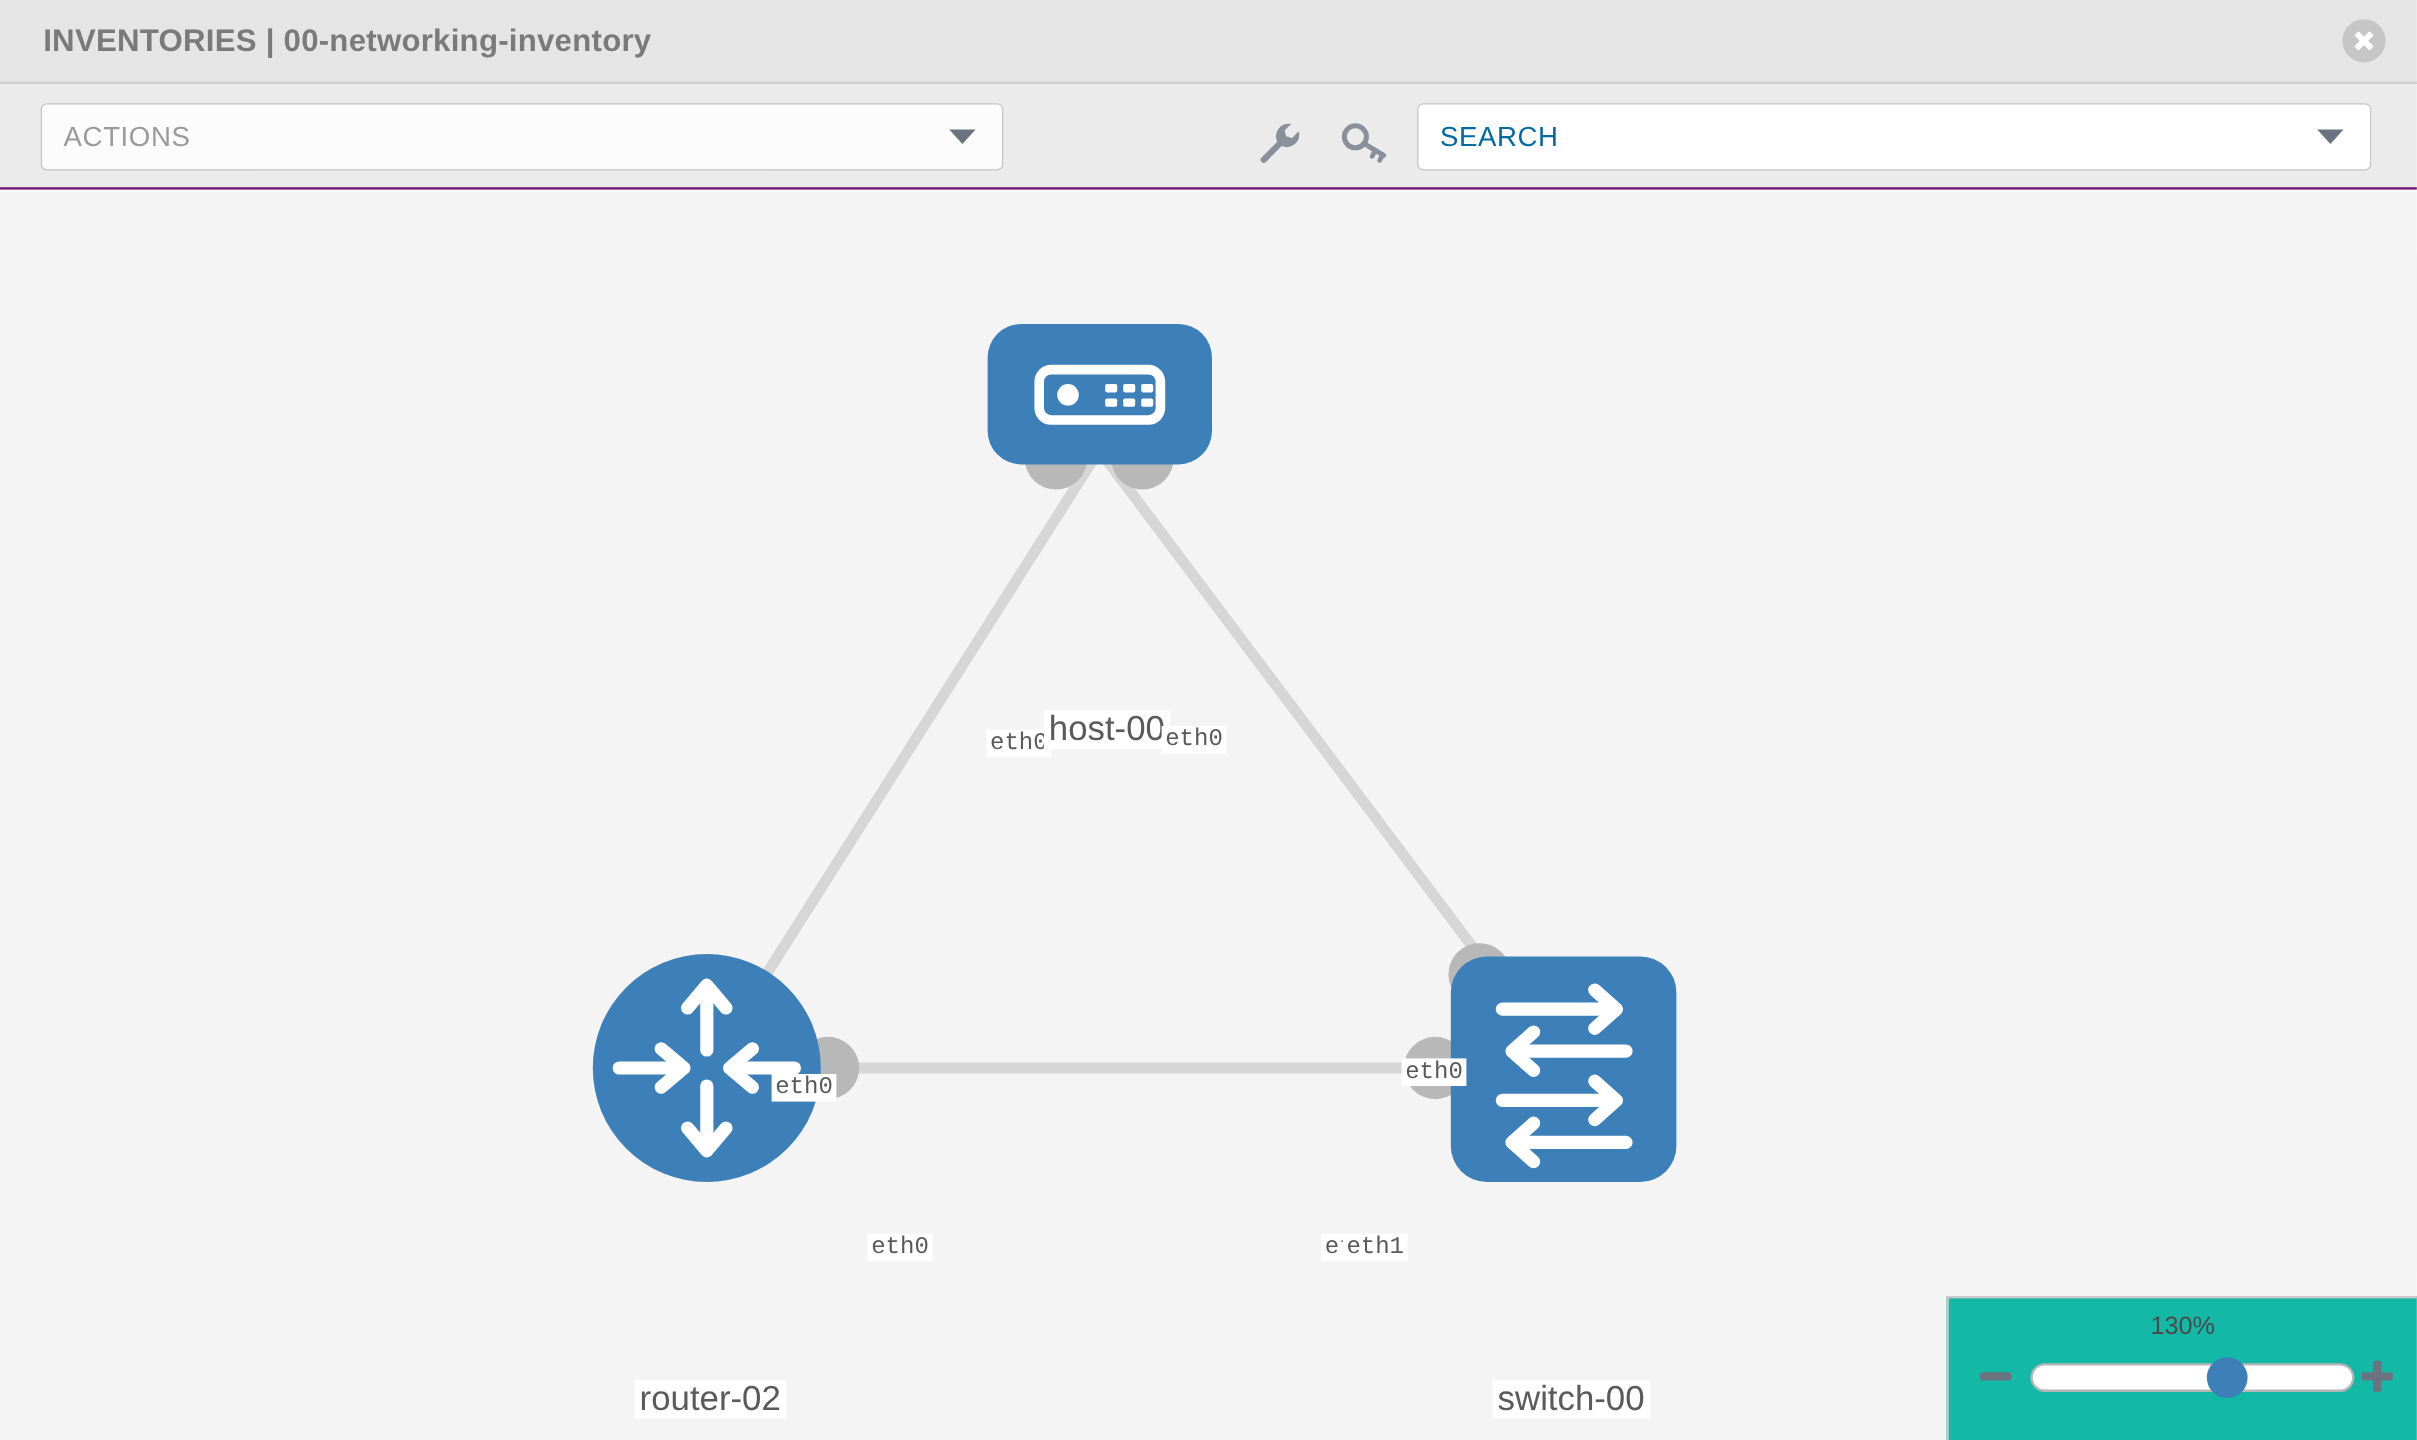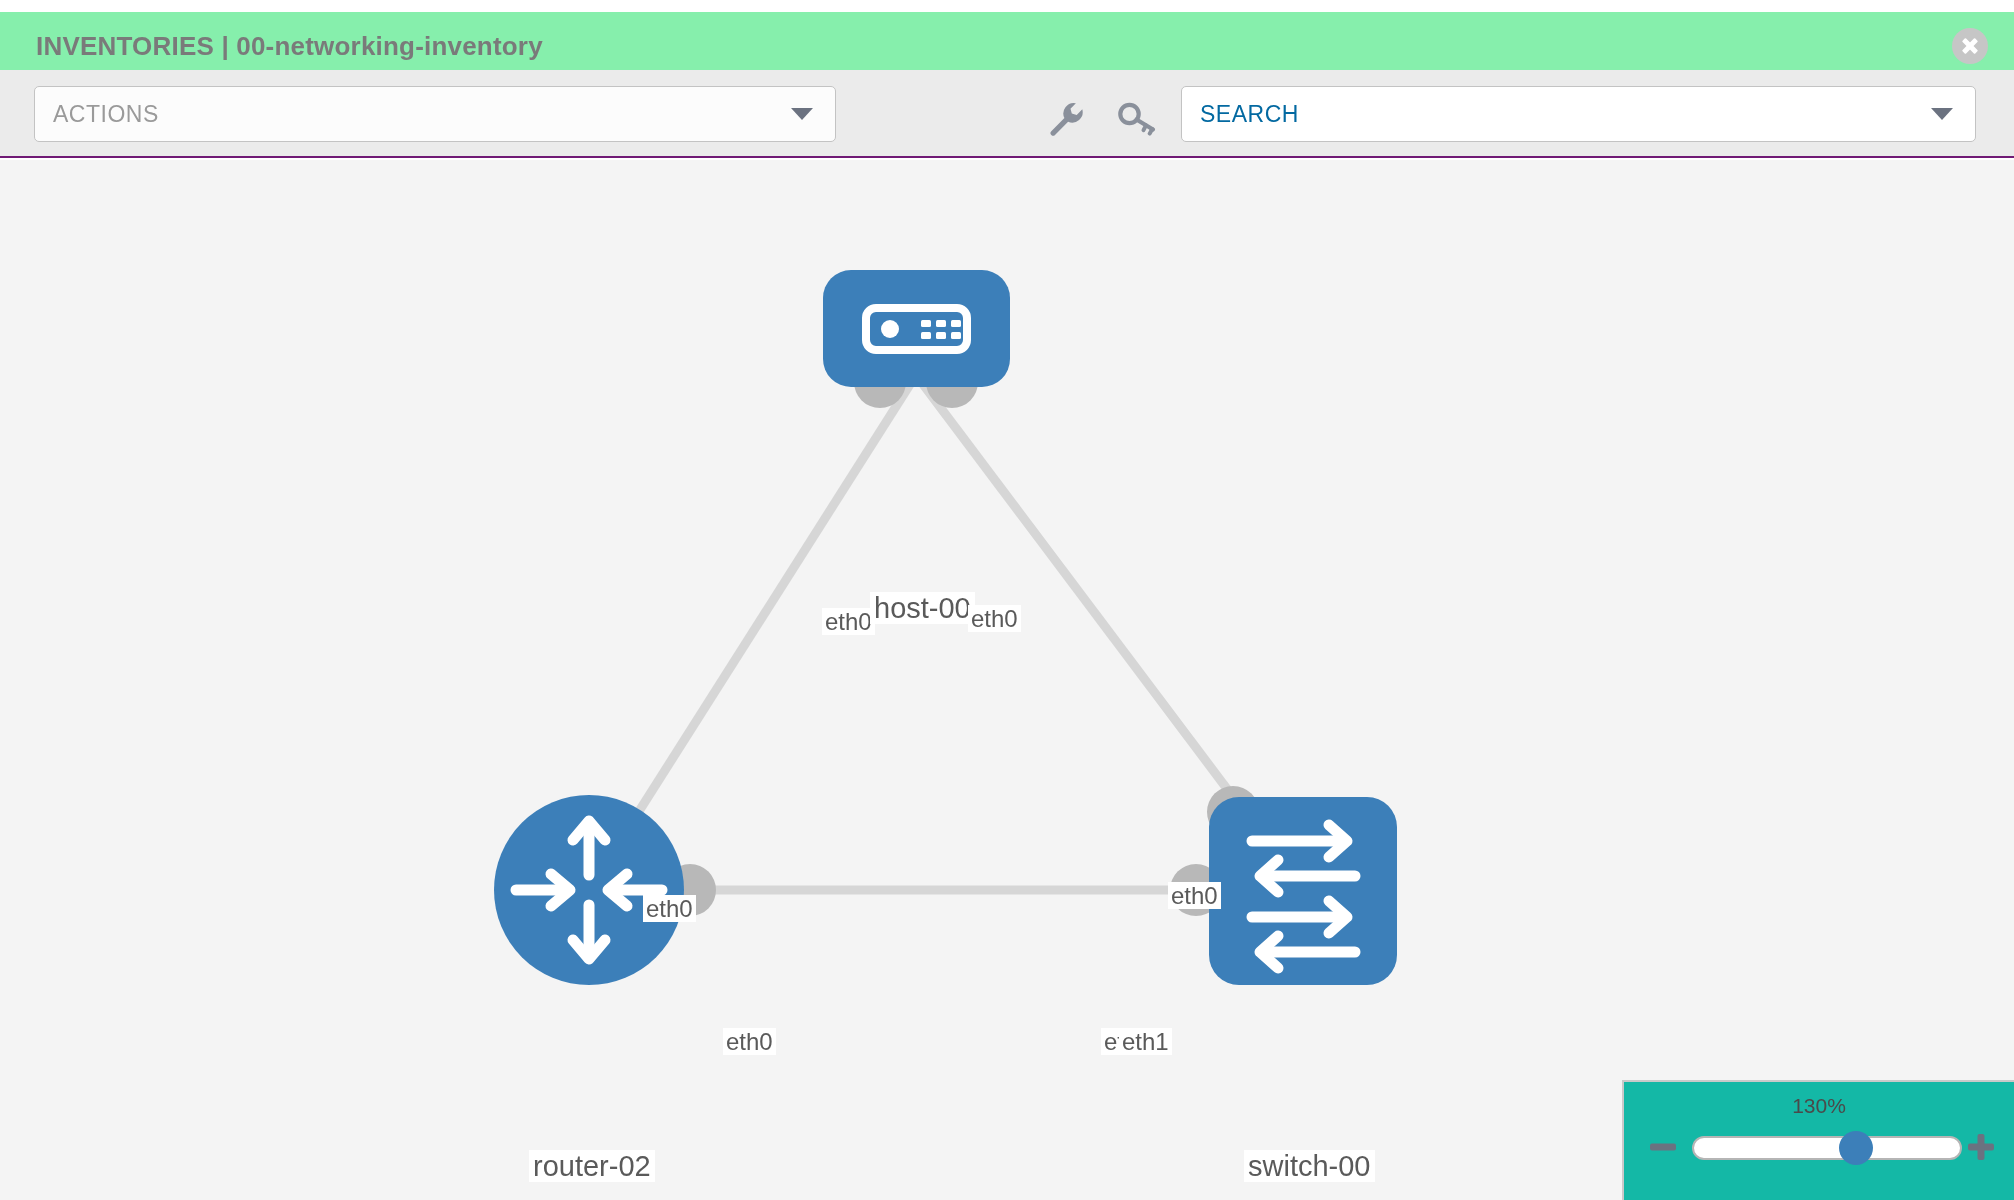--- a/index.html
+++ b/index.html
@@ -7,23 +7,23 @@
     margin: 0; padding: 0;
     width: 2014px; height: 1200px;
     overflow: hidden;
     font-family: "Liberation Sans", sans-serif;
     background: #ffffff;
   }
 
   
   .header {
     position: absolute;
-    top: 12px; left: 0;
+    top: 0; left: 0;
     width: 2014px; height: 70px;
-    background: #86efac;
+    background: #e5e5e5;
     border-bottom: 2px solid #cfcfcf;
   }
   .header-title {
     position: absolute;
     left: 36px; top: 50%;
     transform: translateY(-50%);
     font-size: 26px;
     font-weight: bold;
     color: #7a7a7a;
     letter-spacing: 0.2px;
@@ -123,21 +123,21 @@
 
   
   .nlabel {
     position: absolute;
     background: #ffffff;
     color: #5a5a5a;
     white-space: nowrap;
     line-height: 1.05;
   }
   .nlabel.big  { font-size: 29px; padding: 1px 4px; }
-  .nlabel.small{ font-size: 24px; padding: 1px 3px; }
+  .nlabel.small{ font-size: 20px; padding: 1px 3px; font-family: Liberation Mono, monospace; }
 
   
   .zoom-panel {
     position: absolute;
     left: 1622px; top: 1080px;
     width: 392px; height: 120px;
     background: #14b8a6;
     border: 2px solid #c9c9c9;
     border-right: none;
     border-bottom: none;

